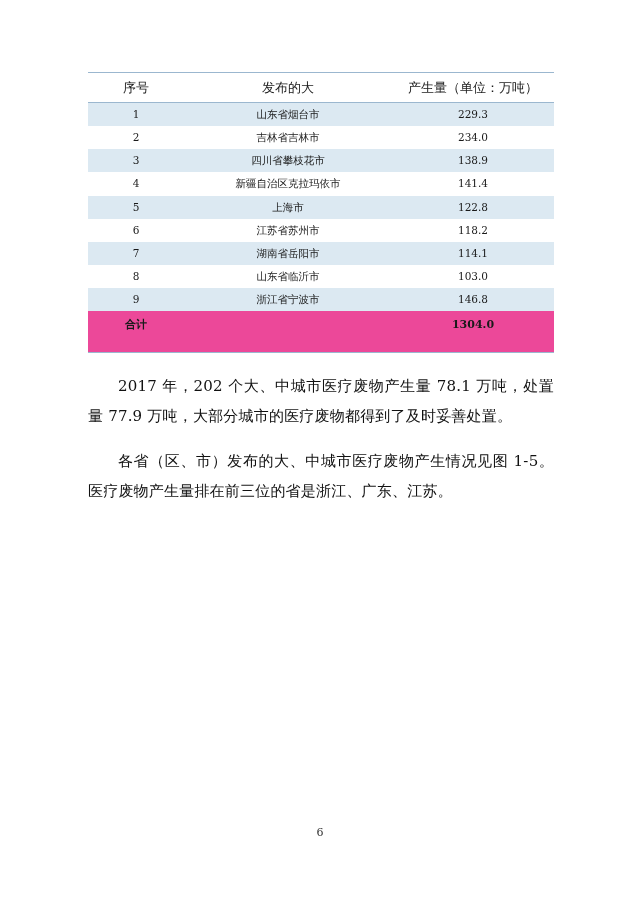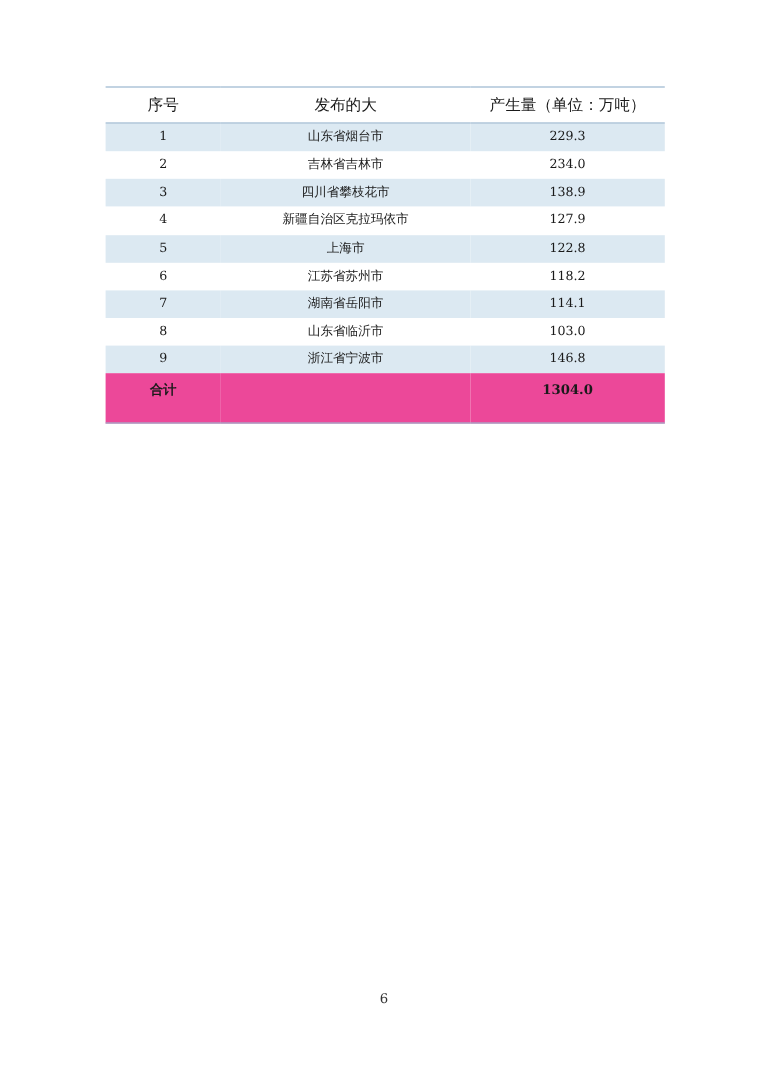--- a/index.html
+++ b/index.html
@@ -135,21 +135,21 @@
           <td>234.0</td>
         </tr>
         <tr class="alt">
           <td>3</td>
           <td>四川省攀枝花市</td>
           <td>138.9</td>
         </tr>
         <tr>
           <td>4</td>
           <td>新疆自治区克拉玛依市</td>
-          <td>127.9</td>
+          <td>141.4</td>
         </tr>
         <tr class="alt">
           <td>5</td>
           <td>上海市</td>
           <td>122.8</td>
         </tr>
         <tr>
           <td>6</td>
           <td>江苏省苏州市</td>
           <td>118.2</td>
@@ -173,18 +173,20 @@
       <tfoot>
         <tr>
           <td>合计</td>
           <td></td>
           <td>1304.0</td>
         </tr>
       </tfoot>
     </table>
 
 
+    <p class="para">2017 年，202 个大、中城市医疗废物产生量 78.1 万吨，处置量 77.9 万吨，大部分城市的医疗废物都得到了及时妥善处置。</p>
+    <p class="para second">各省（区、市）发布的大、中城市医疗废物产生情况见图 1-5。医疗废物产生量排在前三位的省是浙江、广东、江苏。</p>
 
   </div>
 
   <div class="page-number">6</div>
 
 </div>
 
 </body></html>

